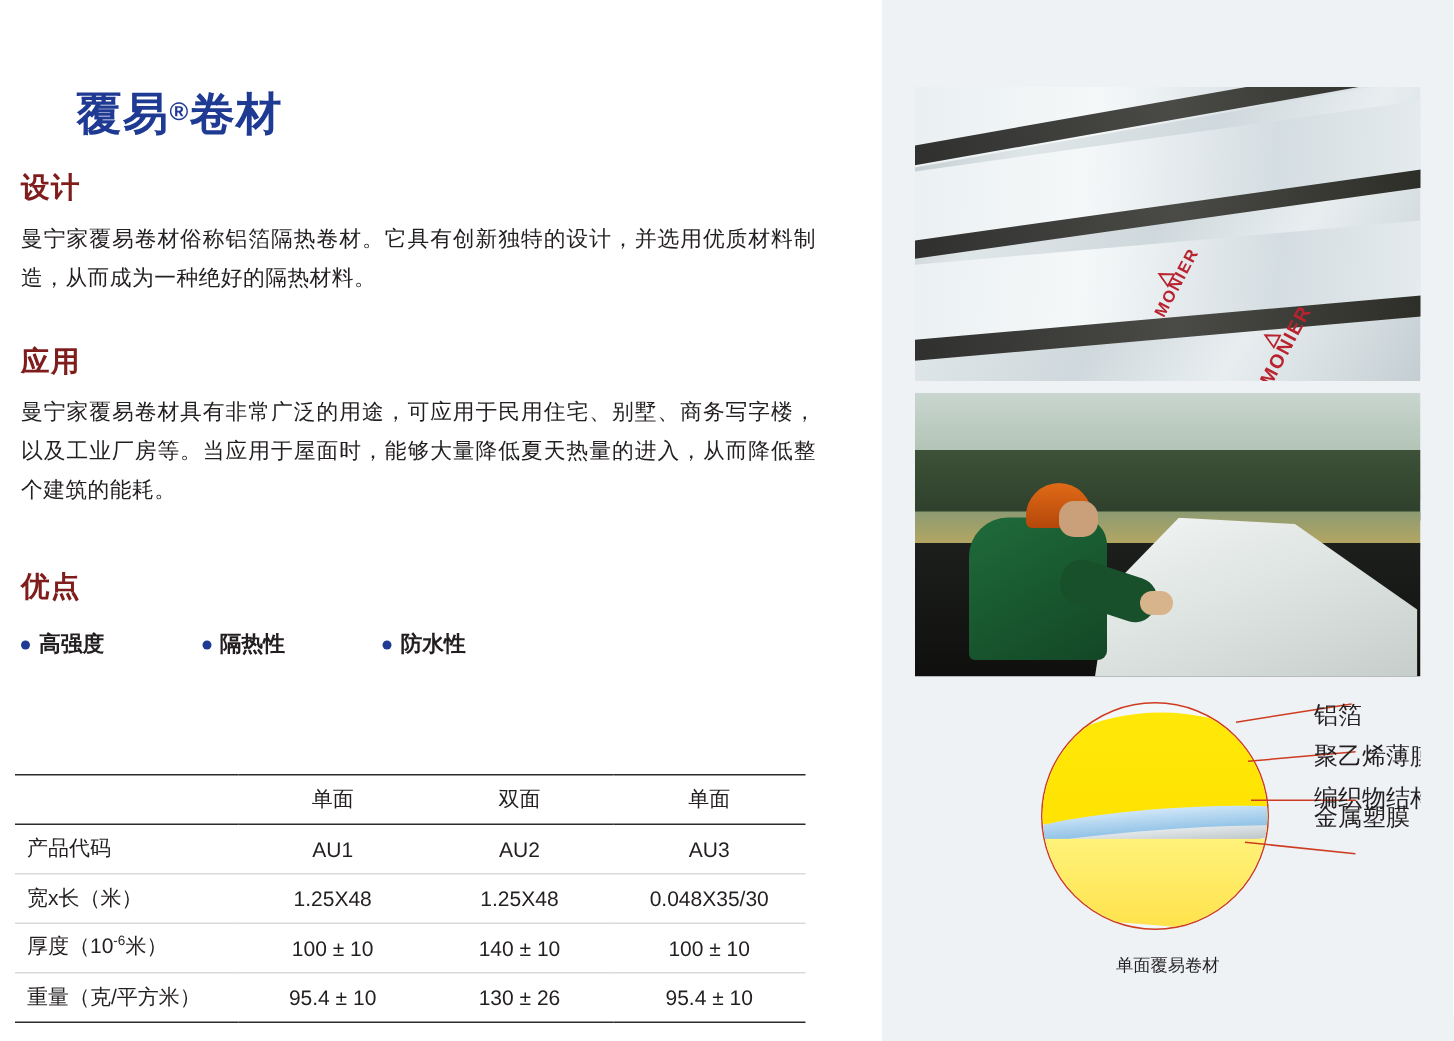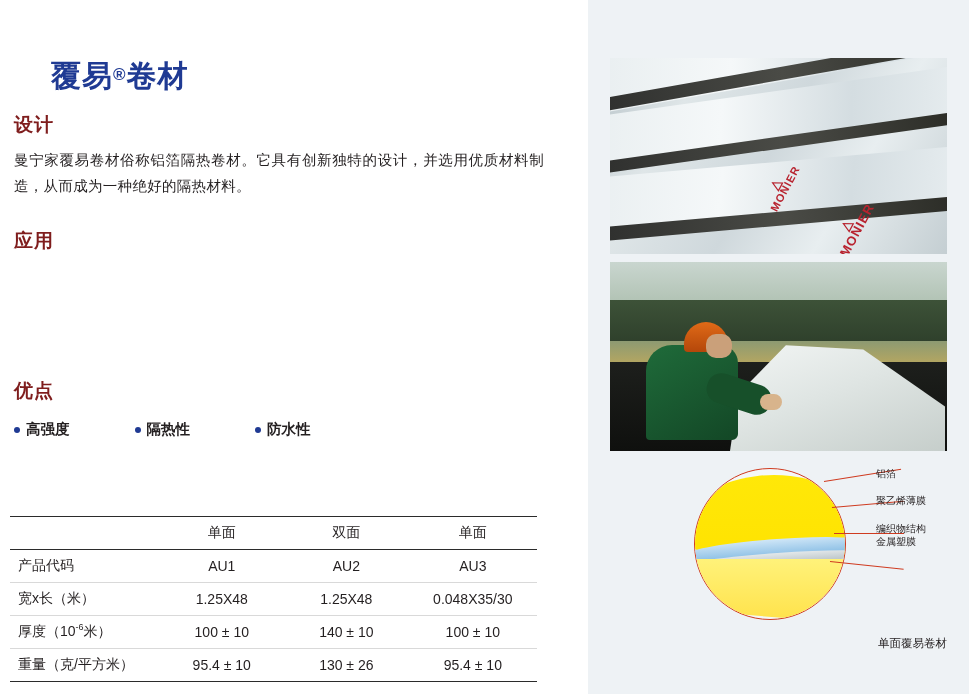--- a/index.html
+++ b/index.html
@@ -281,29 +281,29 @@
     clip-path: polygon(0 0, 100% 0, 78% 100%, 14% 86%);
   }
   .callout-line {
     position: absolute;
     height: 1px;
     background: #cf3b20;
     transform-origin: left center;
   }
   .callout-label {
     position: absolute;
-    font-size: 10px;
+    font-size: 16px;
     color: #231f20;
     white-space: nowrap;
   }
   .diagram-caption {
     position: absolute;
     left: 0; right: 0;
     bottom: 8px;
-    text-align: right;
+    text-align: center;
     font-size: 11.5px;
     color: #231f20;
   }
 </style>
 </head>
 <body>
 
 <div class="page">
 
   <div class="left-col">
@@ -312,20 +312,21 @@
       <span>覆易</span><span class="reg">®</span><span>卷材</span>
     </div>
 
     <div class="section" id="sec-design">
       <div class="section-heading">设计</div>
       <div class="section-body">曼宁家覆易卷材俗称铝箔隔热卷材。它具有创新独特的设计，并选用优质材料制造，从而成为一种绝好的隔热材料。</div>
     </div>
 
     <div class="section" id="sec-apply">
       <div class="section-heading">应用</div>
+      <div class="section-body">曼宁家覆易卷材具有非常广泛的用途，可应用于民用住宅、别墅、商务写字楼，以及工业厂房等。当应用于屋面时，能够大量降低夏天热量的进入，从而降低整个建筑的能耗。</div>
     </div>
 
     <div class="section" id="sec-merits">
       <div class="section-heading">优点</div>
       <div class="merit-list">
         <div class="merit-item">
           <span class="bullet"></span>
           <span>高强度</span>
         </div>
         <div class="merit-item">

